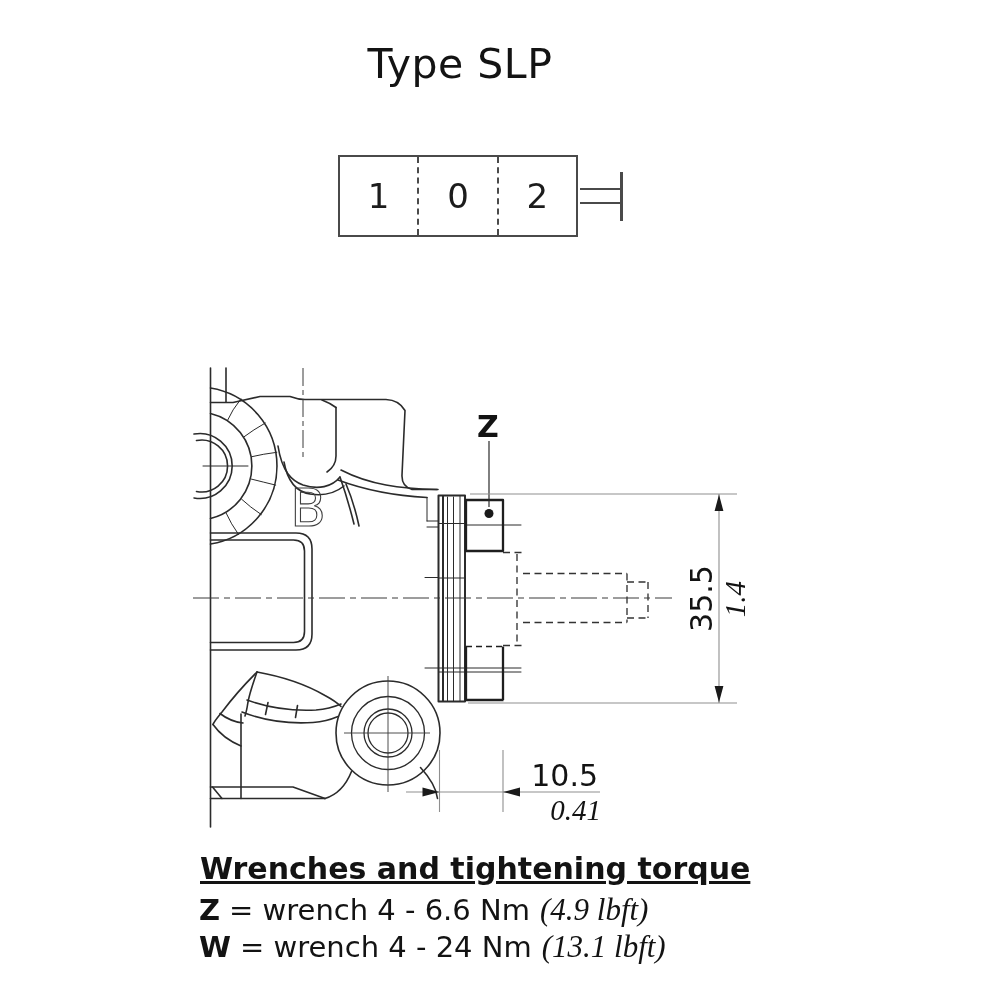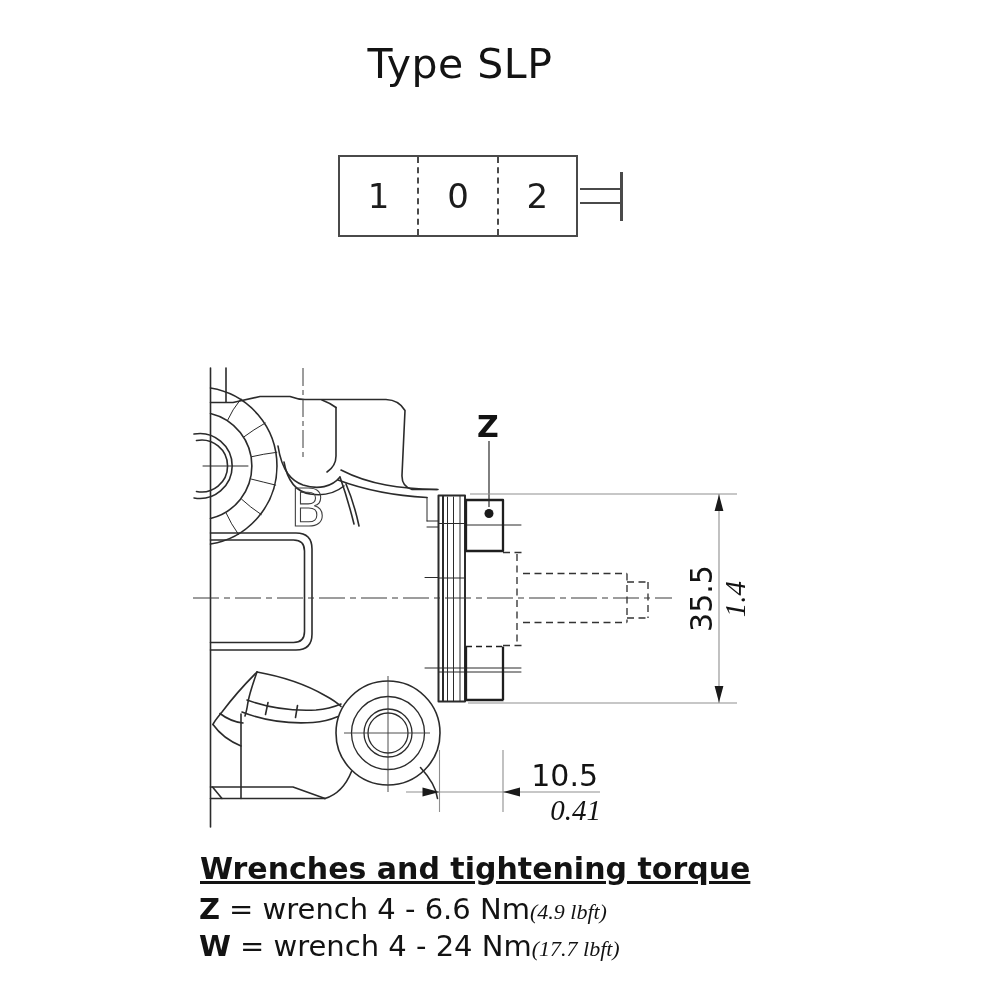--- a/index.html
+++ b/index.html
@@ -24,22 +24,22 @@
   }
   #code-box .cell + .cell{border-left:2px dashed #4a4a4a;}
   .conn-line{background:#4a4a4a;height:2px;width:41px;left:580px;}
   #conn-bar{background:#4a4a4a;width:3px;height:49px;left:620px;top:172px;}
   
   #drawing-svg{top:0;left:0;}
   
   #torque-heading{top:851px;left:200px;font-size:30px;font-weight:bold;white-space:nowrap;text-decoration:underline;}
   .torque-line{left:199px;font-size:29px;white-space:nowrap;}
   .torque-line .sym{font-weight:bold;margin-right:9px;}
-  .torque-line .mid{text-align:right;}
-  .torque-line .imp{font-family:"Liberation Serif","DejaVu Serif",serif;font-style:italic;font-size:22px;margin-top:44px;}
+  .torque-line .mid{margin-right:10px;text-align:right;}
+  .torque-line .imp{font-family:"Liberation Serif","DejaVu Serif",serif;font-style:italic;font-size:31px;margin-top:44px;}
   svg text{font-family:"DejaVu Sans","Liberation Sans",sans-serif;}
   svg text.ital{font-family:"Liberation Serif","DejaVu Serif",serif;font-style:italic;}
 </style>
 </head>
 <body>
 
 <div id="title" class="abs">Type SLP</div>
 
 <div id="code-box" class="abs">
   <div class="cell">1</div>
@@ -181,14 +181,14 @@
   <text class="ital" x="601" y="820" font-size="29" text-anchor="end" fill="#131313">0.41</text>
 </svg>
 
 <div id="torque-heading" class="abs">Wrenches and tightening torque</div>
 
 <div class="torque-line abs" style="top:892px">
   <span class="sym">Z</span><span class="mid">= wrench 4 - 6.6 Nm</span><span class="imp">(4.9 lbft)</span>
 </div>
 
 <div class="torque-line abs" style="top:929px">
-  <span class="sym">W</span><span class="mid">= wrench 4 - 24 Nm</span><span class="imp">(17.7 lbft)</span>
+  <span class="sym">W</span><span class="mid">= wrench 4 - 24 Nm</span><span class="imp">(13.1 lbft)</span>
 </div>
 
 </body></html>

